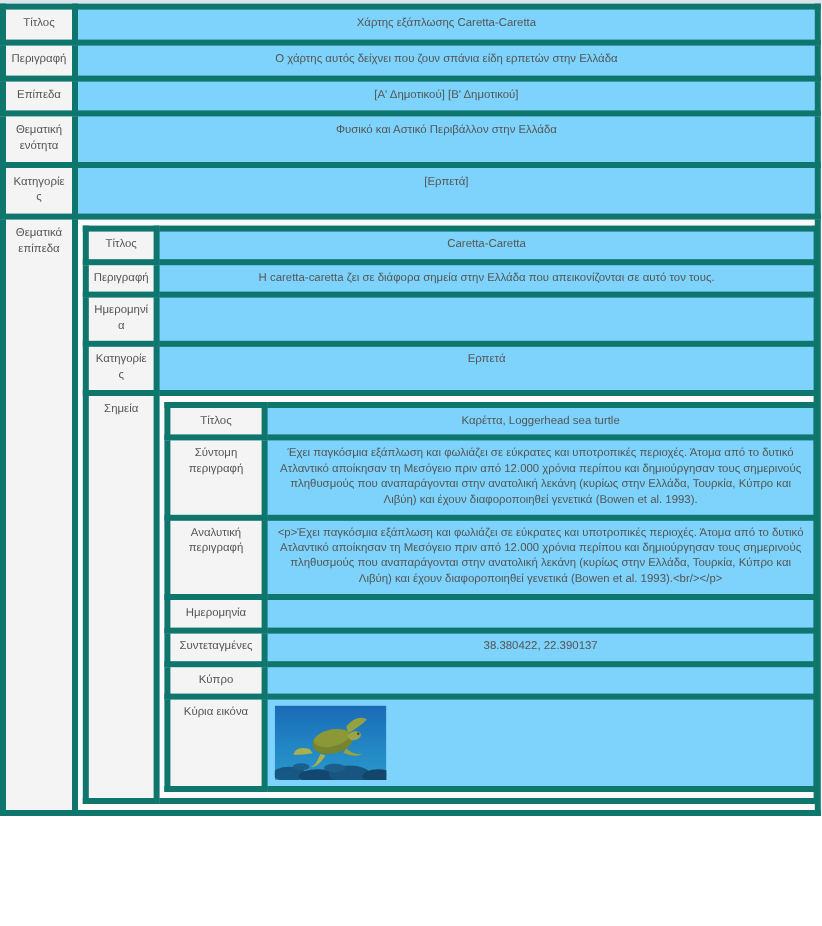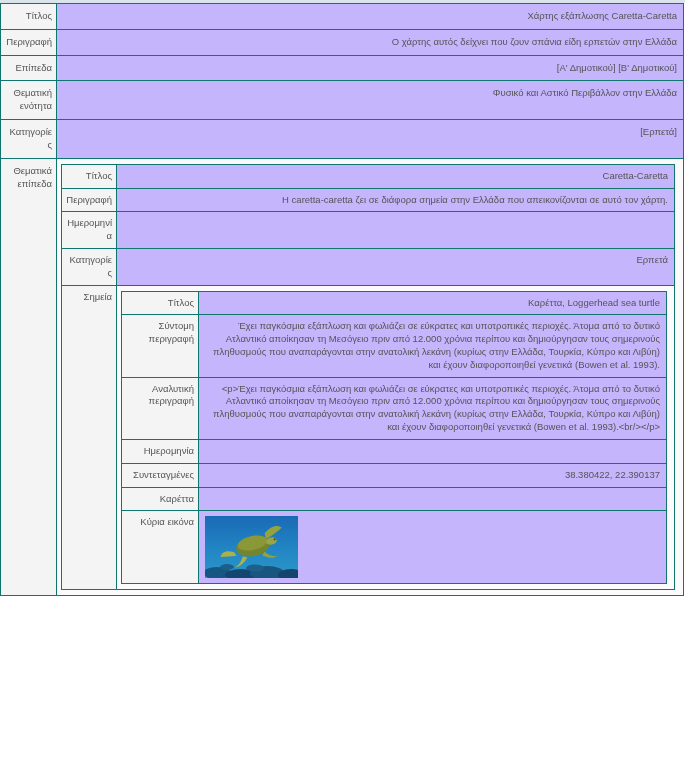--- a/index.html
+++ b/index.html
@@ -5,27 +5,27 @@
   html,body{margin:0;padding:0;}
   body{
     width:685px;height:772px;background:#ffffff;
     font-family:"Liberation Sans", sans-serif;
     overflow:hidden;
   }
   .topstrip{height:3px;background:#d9e5eb;}
   table{border-collapse:collapse;table-layout:fixed;}
   #outer-table{width:684px;}
   th,td{
-    border:1px solid #0f766e;
+    border:5px solid #0f766e;
     font-size:9.5px;line-height:1.35;color:#555555;
-    text-align:right;vertical-align:top;font-weight:normal;
+    text-align:center;vertical-align:top;font-weight:normal;
     word-wrap:break-word;
   }
   th.lbl{background:#f4f4f4;padding:6px 4px;}
-  td.val{background:#c4b5fd;padding:6px 6px;}
+  td.val{background:#7dd3fc;padding:6px 6px;}
   #outer-table > tbody > tr > th.lbl{width:47px;}
   .nest1{width:614px;margin:1px 0;}
   .nest1 > tbody > tr > th.lbl{width:46px;padding:5px 4px;}
   .nest1 > tbody > tr > td.val{padding:5px 6px;}
   .nest2{width:546px;margin:1px 0;}
   .nest2 > tbody > tr > th.lbl{width:68px;padding:5px 4px;}
   .nest2 > tbody > tr > td.val{padding:5px 6px;}
   .cell-host{padding:4px;background:#fbfbfb;}
   .marker{display:inline-block;margin:4px 24px 2px 2px;vertical-align:top;
           filter:drop-shadow(1px 2px 2px rgba(0,0,0,0.30));}
@@ -64,21 +64,21 @@
       <td class="cell-host">
 
         <table class="nest1">
           <tbody>
             <tr>
               <th class="lbl">Τίτλος</th>
               <td class="val">Caretta-Caretta</td>
             </tr>
             <tr>
               <th class="lbl">Περιγραφή</th>
-              <td class="val">Η caretta-caretta ζει σε διάφορα σημεία στην Ελλάδα που απεικονίζονται σε αυτό τον χάρτη.</td>
+              <td class="val">Η caretta-caretta ζει σε διάφορα σημεία στην Ελλάδα που απεικονίζονται σε αυτό τον τους.</td>
             </tr>
             <tr>
               <th class="lbl">Ημερομηνία</th>
               <td class="val"></td>
             </tr>
             <tr>
               <th class="lbl">Κατηγορίες</th>
               <td class="val">Ερπετά</td>
             </tr>
             <tr>
@@ -101,21 +101,21 @@
                     </tr>
                     <tr>
                       <th class="lbl">Ημερομηνία</th>
                       <td class="val"></td>
                     </tr>
                     <tr>
                       <th class="lbl">Συντεταγμένες</th>
                       <td class="val">38.380422, 22.390137</td>
                     </tr>
                     <tr>
-                      <th class="lbl">Καρέττα</th>
+                      <th class="lbl">Κύπρο</th>
                       <td class="val"></td>
                     </tr>
 
 
                     <tr>
                       <th class="lbl">Κύρια εικόνα</th>
                       <td class="val">
                         <svg class="photo" width="93" height="62" viewBox="0 0 93 62">
                           <defs>
                             <linearGradient id="sea" x1="0" y1="0" x2="0" y2="1">

